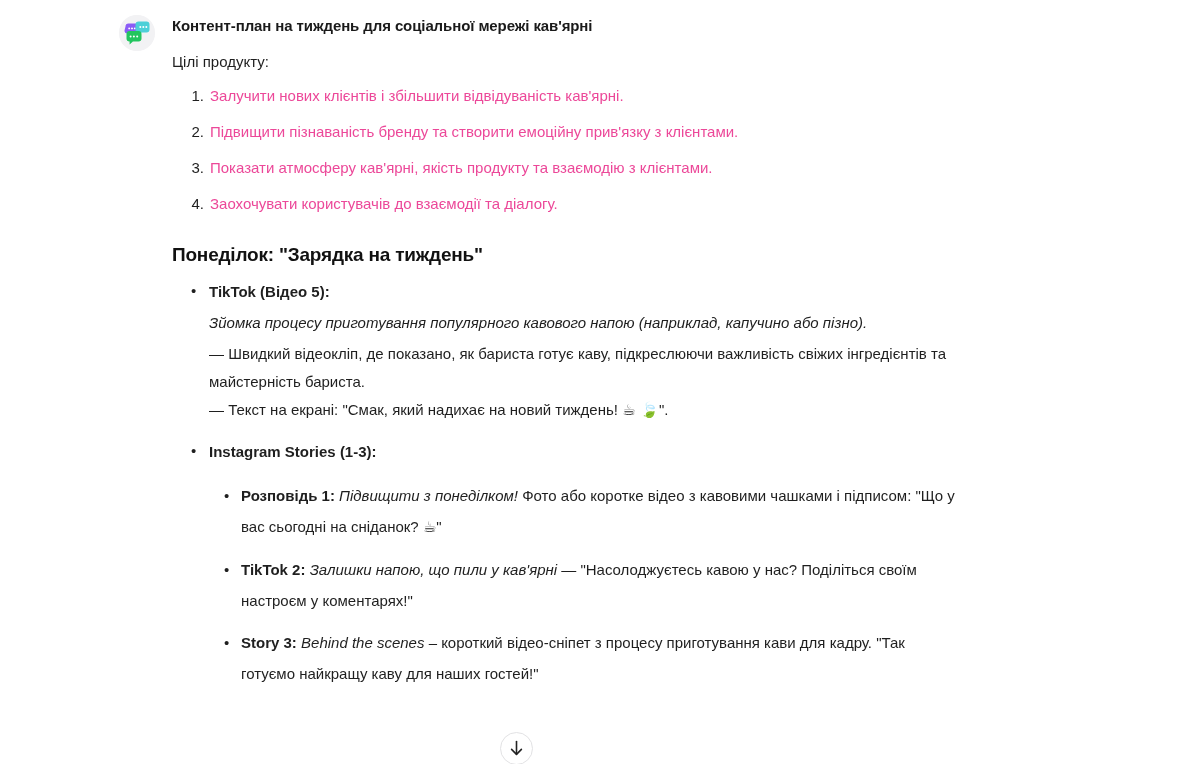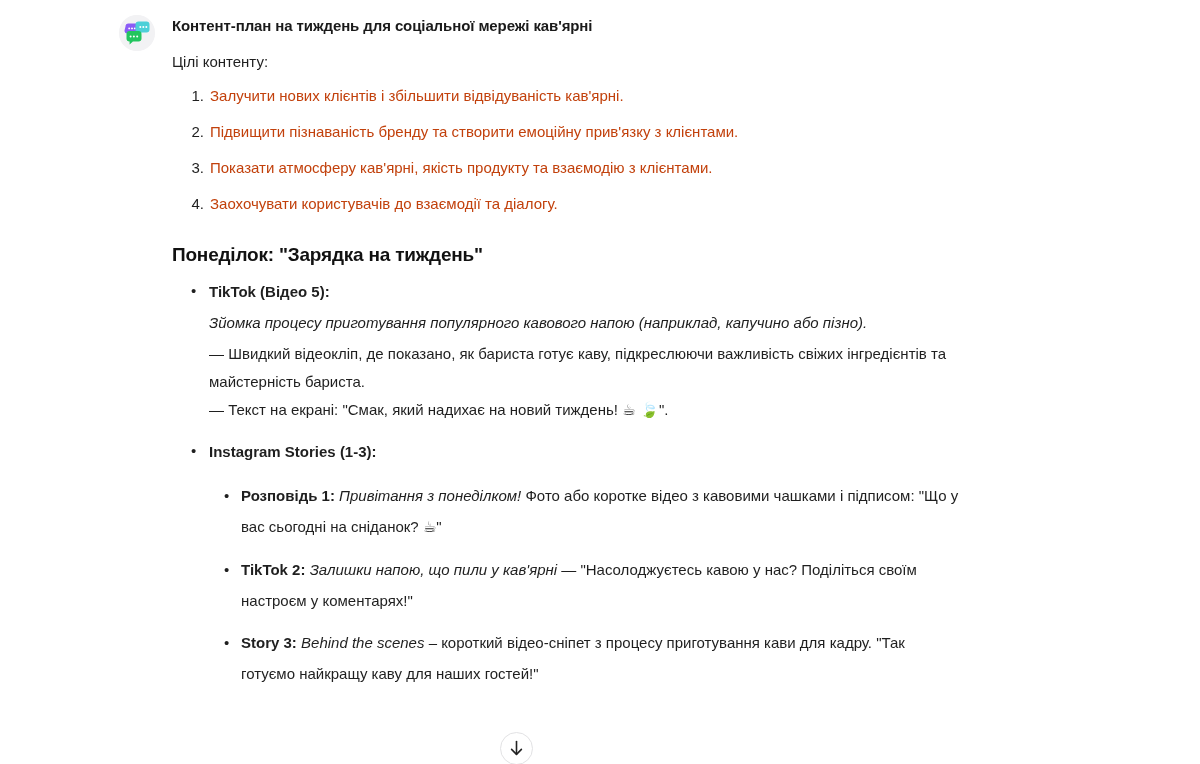--- a/index.html
+++ b/index.html
@@ -87,21 +87,21 @@
     margin: 13px 0 0 0;
     padding: 0 0 0 38px;
     list-style: none;
     counter-reset: goal;
   }
   ol.goals > li {
     position: relative;
     counter-increment: goal;
     font-size: 15px;
     line-height: 21px;
-    color: #c2410c;
+    color: #ec4899;
     margin-bottom: 15px;
   }
   ol.goals > li:last-child { margin-bottom: 16px; }
   ol.goals > li::before {
     content: counter(goal) ".";
     position: absolute;
     left: -24px;
     width: 18px;
     text-align: right;
     color: #1f1f1f;
@@ -215,21 +215,21 @@
         <circle cx="11.6" cy="21.4" r="1.0" fill="#ffffff"></circle>
         <circle cx="14.9" cy="21.4" r="1.0" fill="#ffffff"></circle>
         <circle cx="18.2" cy="21.4" r="1.0" fill="#ffffff"></circle>
       </svg>
     </div>
 
     <div class="msg-body">
 
       <div class="title">Контент-план на тиждень для соціальної мережі кав'ярні</div>
 
-      <p class="para">Цілі контенту:</p>
+      <p class="para">Цілі продукту:</p>
 
       <ol class="goals">
         <li>Залучити нових клієнтів і збільшити відвідуваність кав'ярні.</li>
         <li>Підвищити пізнаваність бренду та створити емоційну прив'язку з клієнтами.</li>
         <li>Показати атмосферу кав'ярні, якість продукту та взаємодію з клієнтами.</li>
         <li>Заохочувати користувачів до взаємодії та діалогу.</li>
       </ol>
 
       <h3 class="day-heading">Понеділок: "Зарядка на тиждень"</h3>
 
@@ -239,21 +239,21 @@
           <span class="b">TikTok (Відео 5):</span>
           <span class="subline">Зйомка процесу приготування популярного кавового напою (наприклад, капучино або пізно).</span>
           <span class="dashline first">— Швидкий відеокліп, де показано, як бариста готує каву, підкреслюючи важливість свіжих інгредієнтів та майстерність бариста.</span>
           <span class="dashline"><span>— Текст на екрані: "Смак, який надихає на новий тиждень! </span><span class="emoji">☕ 🍃</span><span>".</span></span>
         </li>
 
         <li>
           <span class="b">Instagram Stories (1-3):</span>
 
           <ul class="lvl2">
-            <li><span class="b">Розповідь 1:</span> <span class="i">Привітання з понеділком!</span> <span>Фото або коротке відео з кавовими чашками і підписом: "Що у вас сьогодні на сніданок? </span><span class="emoji">☕</span><span>"</span></li>
+            <li><span class="b">Розповідь 1:</span> <span class="i">Підвищити з понеділком!</span> <span>Фото або коротке відео з кавовими чашками і підписом: "Що у вас сьогодні на сніданок? </span><span class="emoji">☕</span><span>"</span></li>
 
             <li><span class="b">TikTok 2:</span> <span class="i">Залишки напою, що пили у кав'ярні</span> <span>— "Насолоджуєтесь кавою у нас? Поділіться своїм настроєм у коментарях!"</span></li>
 
             <li><span class="b">Story 3:</span> <span class="i">Behind the scenes</span> <span>– короткий відео-сніпет з процесу приготування кави для кадру. "Так готуємо найкращу каву для наших гостей!"</span></li>
           </ul>
         </li>
 
       </ul>
 
     </div>

